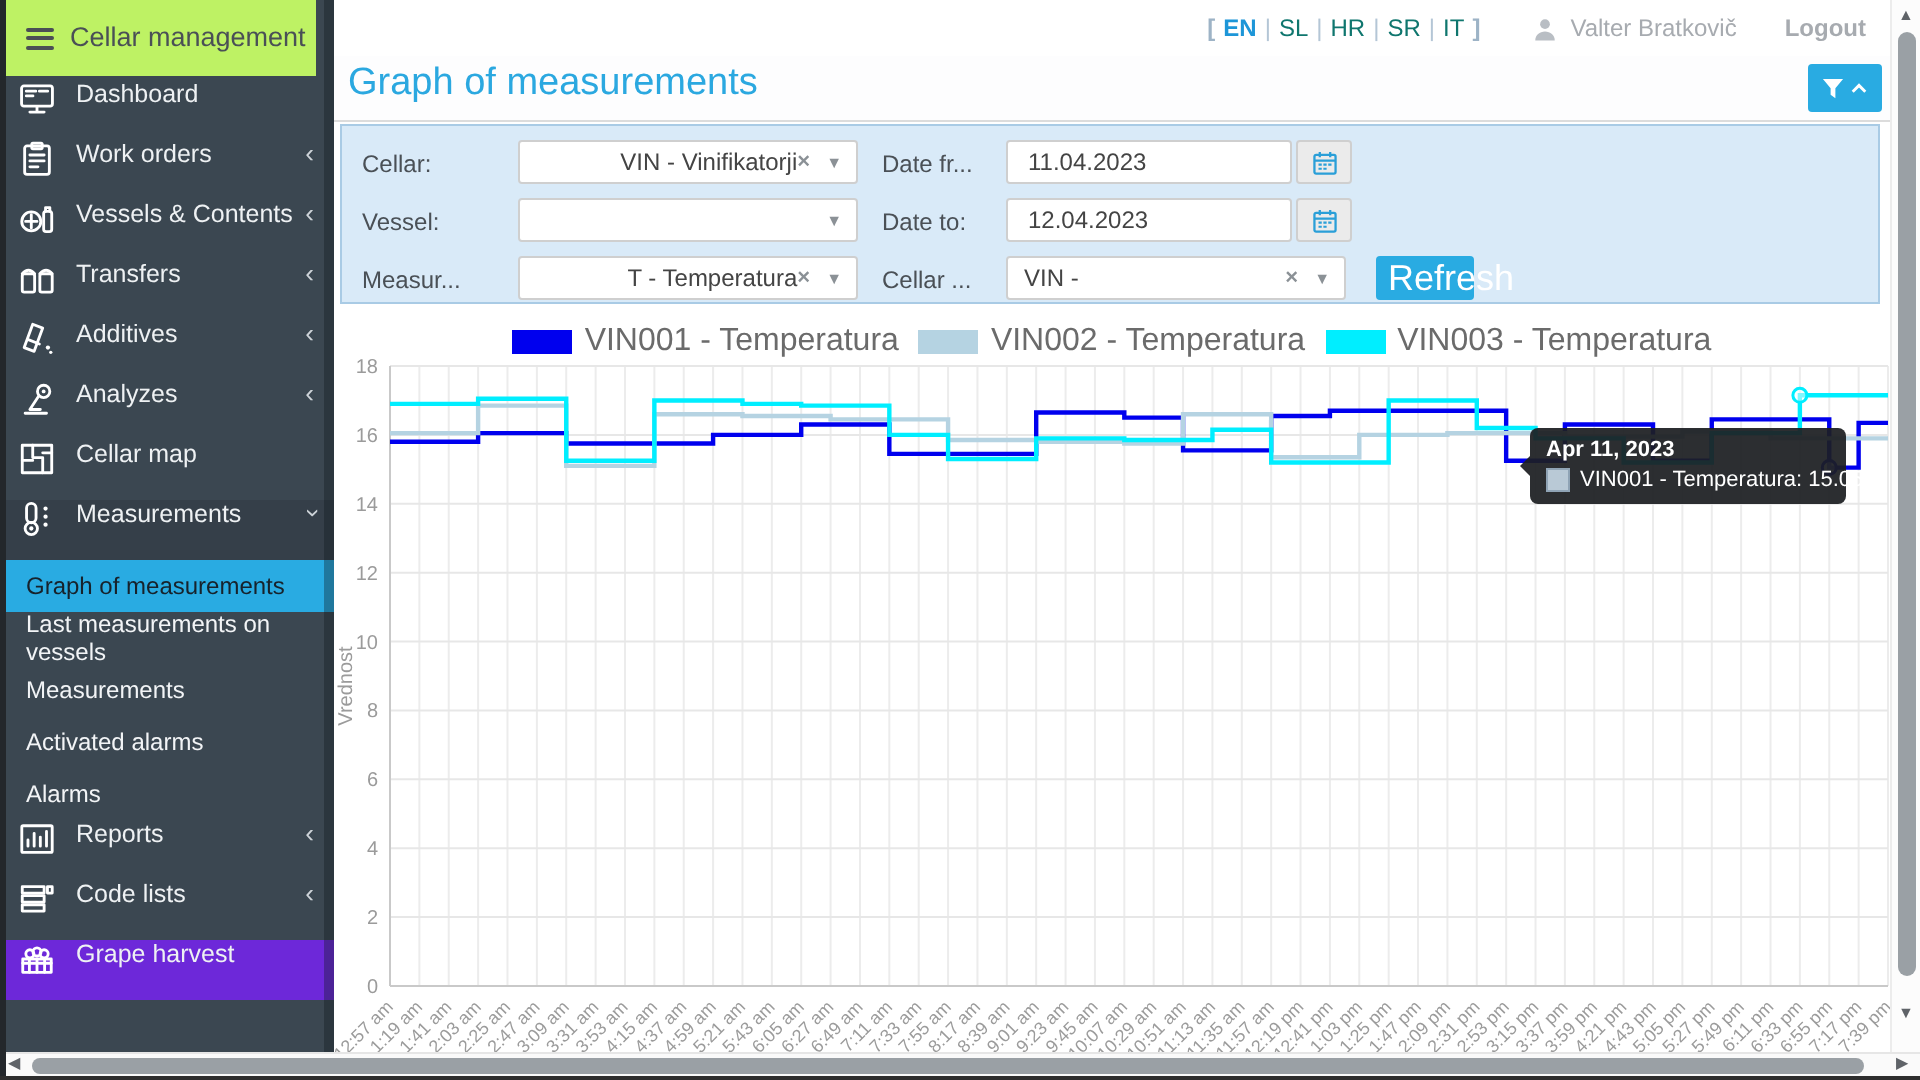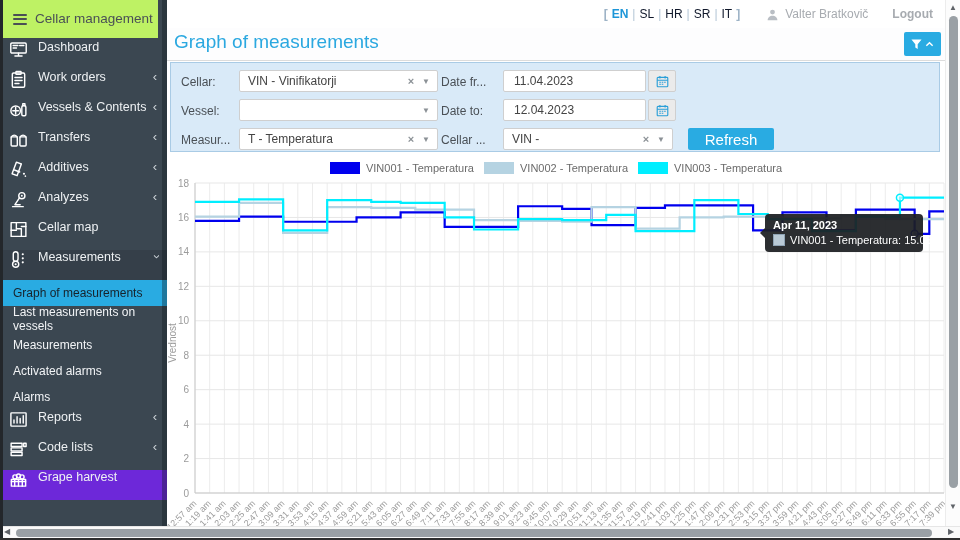--- a/index.html
+++ b/index.html
@@ -24,21 +24,21 @@
   .side-item .chev.exp{transform:rotate(-90deg);}
   .side-item.highlighted{background:#6d28d9;}
   .side-item.parent-open{background:#353f49;}
   .side-sub{height:26px;display:flex;align-items:center;padding-left:13px;color:#f2f4f6;font-size:12px;cursor:pointer;}
   .side-sub.active{background:#29abe2;color:#17222b;}
 
   
   #topbar{position:absolute;left:167px;top:0;width:778px;height:28px;background:#fff;display:flex;align-items:center;justify-content:flex-end;font-size:12px;z-index:10;}
   #langs{display:flex;align-items:center;gap:4px;margin-right:26px;}
   .lbracket{color:#9db3c6;font-weight:bold;}
-  .lang{color:#0f172a;cursor:pointer;}
+  .lang{color:#0f766e;cursor:pointer;}
   .lang.active{color:#1d96d8;font-weight:bold;}
   .lsep{color:#b4c6d6;}
   #user-box{display:flex;align-items:center;gap:6px;color:#a7abb0;margin-right:24px;}
   #logout{color:#a7abb0;cursor:pointer;margin-right:12px;font-weight:bold;}
 
   
   #main{position:absolute;left:167px;top:28px;width:778px;height:498px;background:#fff;}
   #title-row{position:relative;height:32px;border-bottom:1px solid #dcdcdc;background:#fdfdfe;}
   #page-title{position:absolute;left:7px;top:3px;font-size:19px;color:#2ba8e0;}
   #filter-toggle{position:absolute;right:4px;top:4px;width:37px;height:24px;background:#29abe2;border-radius:2px;display:flex;align-items:center;justify-content:center;gap:3px;cursor:pointer;}
@@ -48,31 +48,31 @@
   .f-row{position:relative;height:24px;margin-top:5px;}
   .f-row:first-child{margin-top:7px;}
   .f-label{position:absolute;font-size:12px;color:#4a5056;top:5px;}
   .f-label.c1{left:10px;}
   .f-label.c2{left:270px;}
   .combo,.tinput{position:absolute;top:0;height:22px;background:#fff;border:1px solid #cfcfcf;border-radius:2px;box-sizing:border-box;font-size:12px;color:#444;}
   .combo{display:flex;align-items:center;padding-left:8px;cursor:pointer;}
   .combo .cval{flex:1;white-space:nowrap;overflow:hidden;}
   .combo .clear{color:#8b9196;font-size:11px;font-weight:bold;margin-right:8px;cursor:pointer;}
   .combo .caret{color:#8b9196;font-size:8px;margin-right:7px;cursor:pointer;}
-  .sel1{left:68px;width:199px;}
+  .sel1{left:88px;width:170px;text-align:right;}
   .sel2{left:332px;width:170px;}
   .tinput{left:332px;width:143px;padding:0 0 0 10px;font-family:"Liberation Sans",sans-serif;}
   .cal-btn{position:absolute;left:477px;top:0;width:28px;height:22px;background:#ebebeb;border:1px solid #cfcfcf;border-radius:2px;box-sizing:border-box;display:flex;align-items:center;justify-content:center;cursor:pointer;}
-  #refresh-btn{position:absolute;left:517px;top:0;width:86px;height:22px;background:#29abe2;border:none;border-radius:2px;color:#fff;font-size:15px;cursor:pointer;font-family:"Liberation Sans",sans-serif;}
+  #refresh-btn{position:absolute;left:517px;top:0;width:49px;height:22px;background:#29abe2;border:none;border-radius:2px;color:#fff;font-size:18px;cursor:pointer;font-family:"Liberation Sans",sans-serif;}
 
   
   #legend{position:absolute;left:0;top:134px;width:778px;display:flex;justify-content:center;align-items:center;gap:10px;}
   .leg-item{display:flex;align-items:center;gap:6px;}
   .leg-swatch{width:30px;height:12px;}
-  .leg-label{font-size:11px;color:#6b6b6b;}
+  .leg-label{font-size:16px;color:#6b6b6b;}
   #chart-wrap{position:absolute;left:0;top:150px;width:778px;height:360px;}
   #chart-svg{position:absolute;left:0;top:0;}
   #tooltip{position:absolute;left:598px;top:36px;width:142px;background:rgba(28,30,33,.93);border-radius:4px;color:#fff;padding:5px 8px 6px 8px;z-index:15;}
   #tooltip .tt-title{font-size:11px;font-weight:bold;margin-bottom:3px;}
   #tooltip .tt-row{font-size:11px;display:flex;align-items:center;gap:5px;white-space:nowrap;}
   #tooltip .tt-swatch{width:10px;height:10px;background:#b9c9d6;border:1px solid #8fa3b5;display:inline-block;flex:0 0 10px;}
   #tooltip .tt-caret{position:absolute;left:-5px;top:14px;width:0;height:0;border-top:5px solid transparent;border-bottom:5px solid transparent;border-right:5px solid rgba(28,30,33,.93);}
 
   
   #vscroll{position:absolute;right:0;top:0;width:15px;height:526px;background:#fcfcfc;border-left:1px solid #ececec;box-sizing:border-box;z-index:30;}

